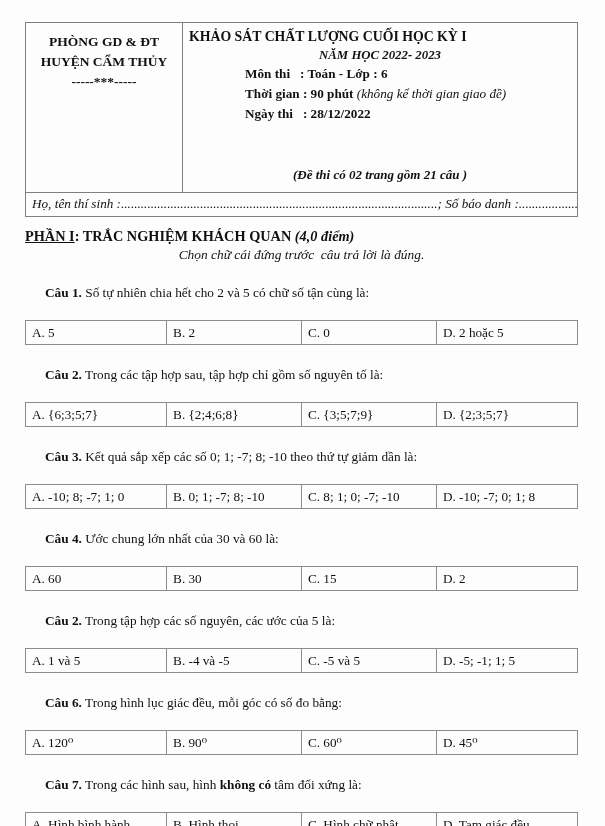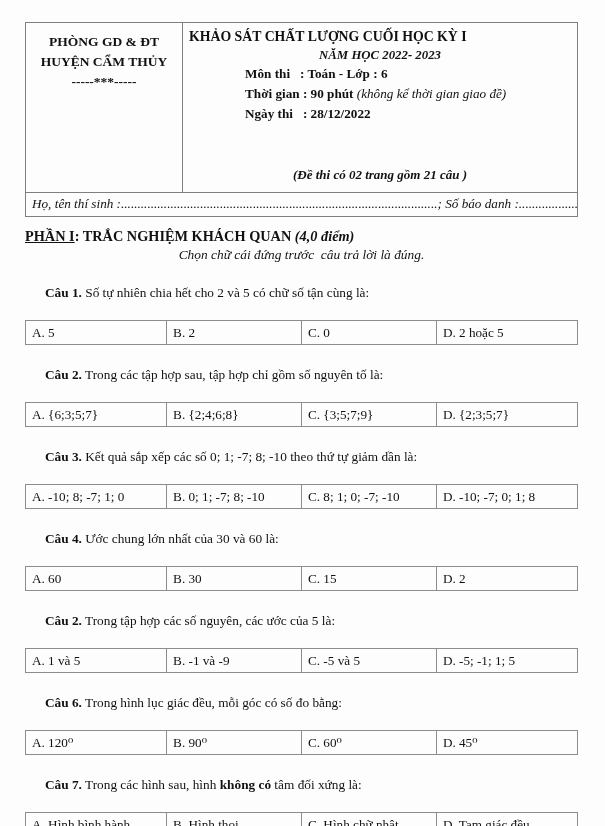--- a/index.html
+++ b/index.html
@@ -153,21 +153,21 @@
   </div>
 
   <div class="q-block">
     <div class="q-line">
       <span class="q-label">Câu 2.</span><span> </span><span class="q-text"><span>Trong tập hợp các số nguyên, các ước của 5 là:</span></span>
     </div>
     <table class="opt-table">
       <tbody>
             <tr>
               <td class="c0">A. 1 và 5</td>
-              <td class="c1">B. -1 và -9</td>
+              <td class="c1">B. -4 và -5</td>
               <td class="c2">C. -5 và 5</td>
               <td class="c3">D. -5; -1; 1; 5</td>
             </tr>
           </tbody>
     </table>
   </div>
 
   <div class="q-block">
     <div class="q-line">
       <span class="q-label">Câu 6.</span><span> </span><span class="q-text"><span>Trong hình lục giác đều, mỗi góc có số đo bằng:</span></span>

